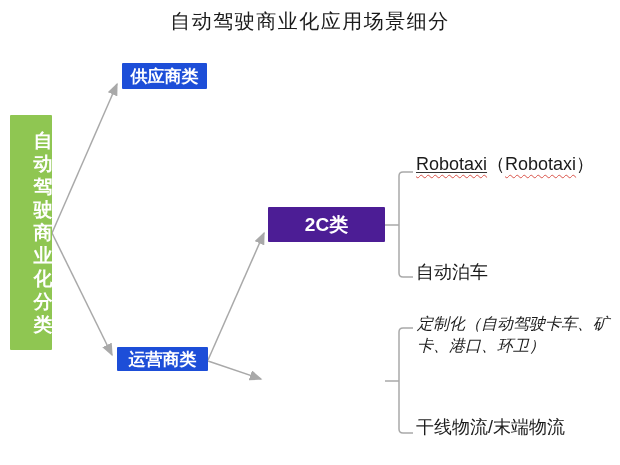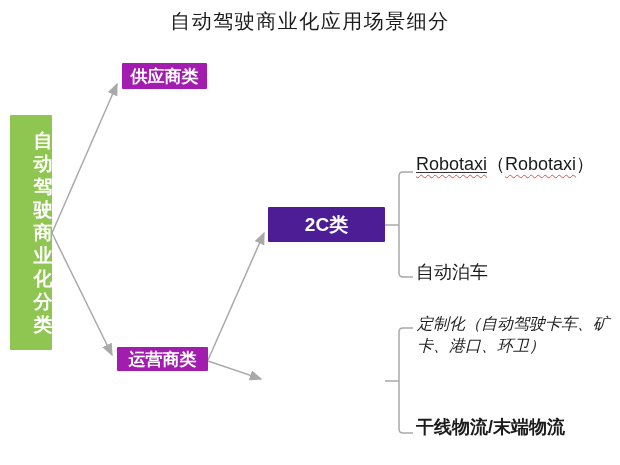--- a/index.html
+++ b/index.html
@@ -23,38 +23,38 @@
   .node-root{
     left:10px;top:115px;width:42px;height:235px;
     background:#8FC652;
     padding-left:24px;
   }
   .node-root .vtext{
     width:20px;margin:0 auto;padding:0;
     font-size:19px;line-height:23px;text-align:center;
     word-break:break-all;overflow-wrap:anywhere;
   }
-  .node-green{background:#a21caf;font-size:17px;font-family:Liberation Serif, serif;}
+  .node-green{background:#1d4ed8;font-size:17px;font-family:Liberation Serif, serif;}
   .node-supplier{left:122px;top:63px;width:85px;height:26px;}
   .node-operator{left:117px;top:347px;width:91px;height:24px;}
   .node-blue{background:#4c1d95;font-size:19px;}
   .node-2c{left:268px;top:207px;width:117px;height:35px;}
   .node-2bg{left:267px;top:363px;width:118px;height:35px;}
   .leaf{
     position:absolute;color:#1b1b1b;font-size:18px;line-height:23px;
     white-space:nowrap;
   }
   .leaf-robotaxi{left:416px;top:153px;}
   .leaf-parking{left:416px;top:261px;}
   .leaf-custom{
     left:417px;top:313px;width:200px;
     font-size:16px;line-height:21.5px;white-space:normal;
     word-break:break-all;line-break:anywhere;font-style:italic;
   }
-  .leaf-logistics{left:416px;top:416px;font-weight:bold;}
+  .leaf-logistics{left:416px;top:416px;}
   .u-wavy{
     text-decoration-line:underline;
     text-decoration-style:wavy;
     text-decoration-color:#d9534a;
     text-decoration-thickness:1px;
     text-underline-offset:4px;
   }
   .u-solid{
     text-decoration-line:underline;
     text-decoration-style:solid;

